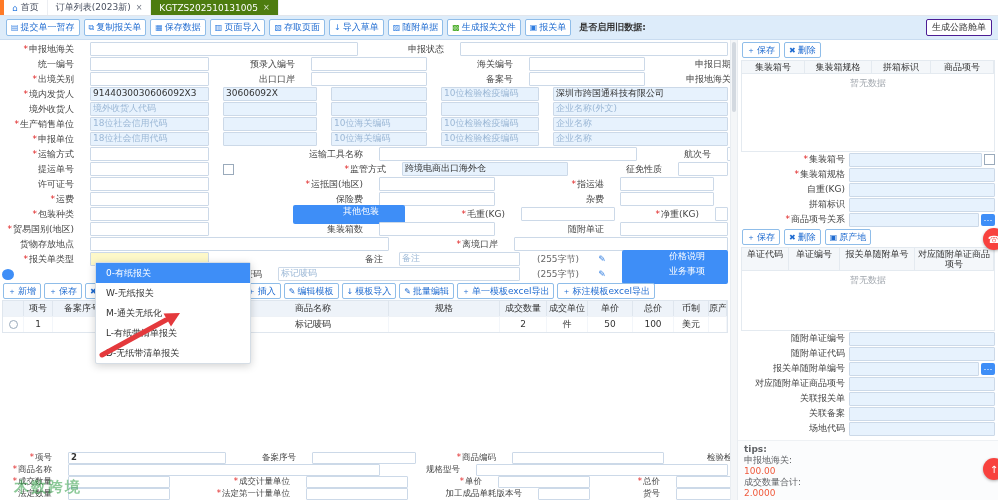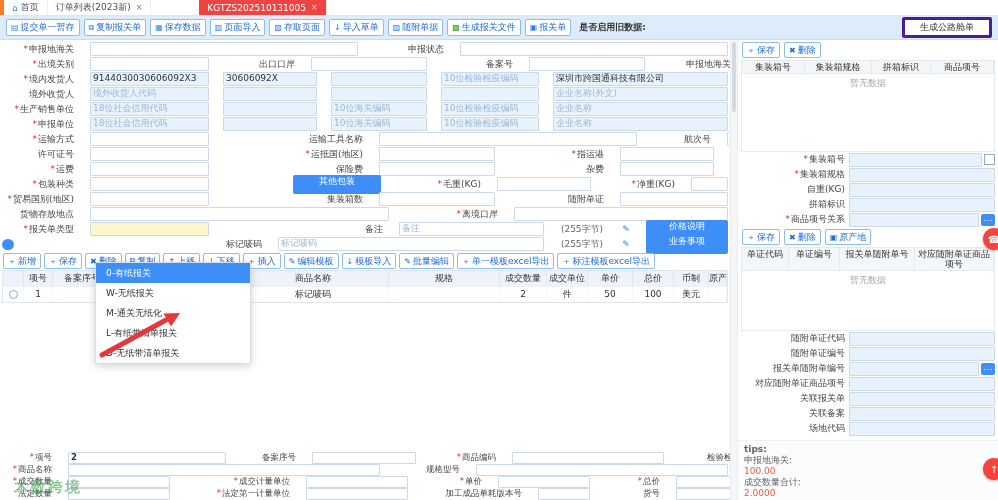--- a/index.html
+++ b/index.html
@@ -1,42 +1,42 @@
 <!DOCTYPE html>
 <html lang="zh"><head>
 <meta charset="utf-8">
 <style>
   html,body{margin:0;padding:0;width:998px;height:500px;overflow:hidden;background:#fff;
     font-family:"DejaVu Sans","Liberation Sans",sans-serif;font-size:9px;color:#333;}
   .tabbar{height:15px;display:flex;align-items:stretch;background:#fff;border-bottom:1px solid #e2e6ec;position:relative;}
   .edge{width:4px;background:#ff7a26;flex-shrink:0;}
   .tab{display:flex;align-items:center;gap:3px;padding:0 8px;border-right:1px solid #eceef2;color:#495060;white-space:nowrap;cursor:pointer;}
-  .tab.active{background:#ef4444;color:#fff;margin-left:48px;}
+  .tab.active{background:#4d7c0f;color:#fff;}
   .tab .tabicon{color:#2e7ce0;font-size:9px;}
   .tab .x{font-size:8px;opacity:.8;margin-left:2px;}
   .toolbar{height:23px;background:#ddecfa;border-bottom:1px solid #c9dcf0;display:flex;align-items:center;gap:4px;padding:0 6px;}
   .tbtn{height:15px;display:flex;align-items:center;gap:2px;background:#fff;border:1px solid #8fbde9;border-radius:2px;color:#1f6bd0;padding:0 4px;white-space:nowrap;cursor:pointer;}
   .tbtn .ic{font-size:8px;color:#2e7ce0;}
   .old-label{color:#333;margin-left:4px;font-weight:bold;}
-  .right-btn{margin-left:auto;background:#fff;border:3px solid #4c1d95;border-radius:2px;color:#333;height:15px;display:flex;align-items:center;padding:0 15px;cursor:pointer;}
+  .right-btn{margin-left:auto;background:#fff;border:1px solid #4c1d95;border-radius:2px;color:#333;height:15px;display:flex;align-items:center;padding:0 5px;cursor:pointer;}
   .main{display:flex;height:462px;position:relative;}
   .left{width:730px;display:flex;flex-direction:column;overflow:hidden;}
   .vscroll{width:6px;background:#f4f6f8;border-left:1px solid #e9edf1;border-right:1px solid #e9edf1;}
   .vthumb{width:4px;height:70px;margin:2px auto 0;background:#d3d9e0;border-radius:2px;}
   .right{flex:1;display:flex;flex-direction:column;overflow:hidden;background:#fff;}
   .form{padding:2px 2px 0;}
   .frow{display:flex;align-items:center;height:14px;margin-bottom:1px;gap:14px;}
   .lbl{text-align:right;color:#454545;white-space:nowrap;overflow:hidden;padding-right:2px;flex-shrink:0;}
   .req::before{content:"*";color:#e02626;margin-right:1px;}
   .box{height:12px;line-height:11px;border:1px solid #ccd9e8;background:#fff;padding:0 2px;white-space:nowrap;overflow:hidden;color:#333;flex-shrink:0;border-radius:1px;}
   .box.ph{color:#9cb8d6;}
   .bb{background:#e7f2fd;}
   .by{background:#fdf8c9;}
   .chk{width:9px;height:9px;border:1px solid #9aaabb;background:#fff;flex-shrink:0;}
-  .bbtn{height:19px;line-height:13px;background:#3e8ef7;color:#fff;text-align:center;border-radius:2px;flex-shrink:0;cursor:pointer;}
+  .bbtn{height:19px;line-height:13px;background:#3e8ef7;color:#fff;text-align:center;border-radius:2px;flex-shrink:0;cursor:pointer;padding-left:24px;}
   .dots{width:14px;height:12px;background:#3e8ef7;color:#fff;text-align:center;line-height:9px;border-radius:2px;flex-shrink:0;cursor:pointer;}
   .pencil{color:#2e7ce0;width:12px;text-align:center;flex-shrink:0;cursor:pointer;}
   .note{color:#666;flex-shrink:0;text-align:center;}
   .miniicon{width:11px;height:11px;border-radius:50%;background:#3e8ef7;flex-shrink:0;}
   .sp{flex-shrink:0;}
   .ibar{display:flex;gap:3px;padding:2px 3px;align-items:center;height:18px;box-sizing:border-box;}
   .ibtn{height:14px;display:flex;align-items:center;gap:2px;border:1px solid #8fbde9;background:#fff;color:#1f6bd0;border-radius:2px;padding:0 4px;white-space:nowrap;cursor:pointer;}
   .ibtn .ic{font-size:8px;}
   .gt{margin:0 2px;border:1px solid #dfe6ee;}
   .gt-head{display:flex;background:#eef3f9;height:15px;}
@@ -141,20 +141,30 @@
 <div class="main">
   <div class="left">
     <div id="main-form" class="form">
         <div class="frow">
           <div class="lbl req" style="width: 72px;">申报地海关</div>
           <div class="box" style="flex: 1 1 0%;"></div>
           <div class="lbl" style="width: 72px;">申报状态</div>
           <div class="box" style="flex: 1 1 0%;"></div>
         </div>
         <div class="frow">
+          <div class="lbl" style="width: 72px;">统一编号</div>
+          <div class="box" style="width: 113px;"></div>
+          <div class="lbl" style="width: 72px;">预录入编号</div>
+          <div class="box" style="width: 110px;"></div>
+          <div class="lbl" style="width: 72px;">海关编号</div>
+          <div class="box" style="width: 110px;"></div>
+          <div class="lbl" style="width: 72px;">申报日期</div>
+          <div class="box" style="flex: 1 1 0%;"></div>
+        </div>
+        <div class="frow">
           <div class="lbl req" style="width: 72px;">出境关别</div>
           <div class="box" style="width: 113px;"></div>
           <div class="lbl" style="width: 72px;">出口口岸</div>
           <div class="box" style="width: 110px;"></div>
           <div class="lbl" style="width: 72px;">备案号</div>
           <div class="box" style="width: 110px;"></div>
           <div class="lbl" style="width: 72px;">申报地海关</div>
           <div class="box" style="flex: 1 1 0%;"></div>
         </div>
         <div class="frow">
@@ -190,20 +200,29 @@
           <div class="box bb ph" style="flex: 1 1 0%;">企业名称</div>
         </div>
         <div class="frow">
           <div class="lbl req" style="width: 72px;">运输方式</div>
           <div class="box" style="width: 113px;"></div>
           <div class="lbl" style="width: 140px;">运输工具名称</div>
           <div class="box" style="width: 252px;"></div>
           <div class="lbl" style="width: 60px;">航次号</div>
           <div class="box" style="flex: 1 1 0%;"></div>
           <div class="chk"></div>
+        </div>
+        <div class="frow">
+          <div class="lbl" style="width: 72px;">提运单号</div>
+          <div class="box" style="width: 113px;"></div>
+          <div class="chk"></div>
+          <div class="lbl req" style="width: 138px;">监管方式</div>
+          <div class="box bb" style="width: 160px;">跨境电商出口海外仓</div>
+          <div class="lbl" style="width: 80px;">征免性质</div>
+          <div class="box" style="flex: 1 1 0%;"></div>
         </div>
         <div class="frow">
           <div class="lbl" style="width: 72px;">许可证号</div>
           <div class="box" style="width: 113px;"></div>
           <div class="lbl req" style="width: 140px;">运抵国(地区)</div>
           <div class="box" style="width: 110px;"></div>
           <div class="lbl req" style="width: 95px;">指运港</div>
           <div class="box" style="width: 88px;"></div>
           <div class="lbl req" style="width: 70px;">成交方式</div>
         </div>
@@ -450,25 +469,25 @@
       <div id="secB-head" class="shead">
           <div class="c" style="width: 46px;">单证代码</div>
           <div class="c" style="width: 50px;">单证编号</div>
           <div class="c" style="width: 74px;">报关单随附单号</div>
           <div class="c" style="flex: 1 1 0%;">对应随附单证商品项号</div>
         </div>
       <div id="secB-body" class="sbody">暂无数据</div>
     </div>
     <div id="secB-fields">
         <div class="srow">
+          <div class="lbl" style="width: 104px;">随附单证编号</div>
+          <div class="box bb" style="flex: 1 1 0%;"></div>
+        </div>
+        <div class="srow">
           <div class="lbl" style="width: 104px;">随附单证代码</div>
-          <div class="box bb" style="flex: 1 1 0%;"></div>
-        </div>
-        <div class="srow">
-          <div class="lbl" style="width: 104px;">随附单证编号</div>
           <div class="box bb" style="flex: 1 1 0%;"></div>
         </div>
         <div class="srow">
           <div class="lbl" style="width: 104px;">报关单随附单编号</div>
           <div class="box bb" style="flex: 1 1 0%;"></div>
           <div class="dots">…</div>
         </div>
         <div class="srow">
           <div class="lbl" style="width: 104px;">对应随附单证商品项号</div>
           <div class="box bb" style="flex: 1 1 0%;"></div>

